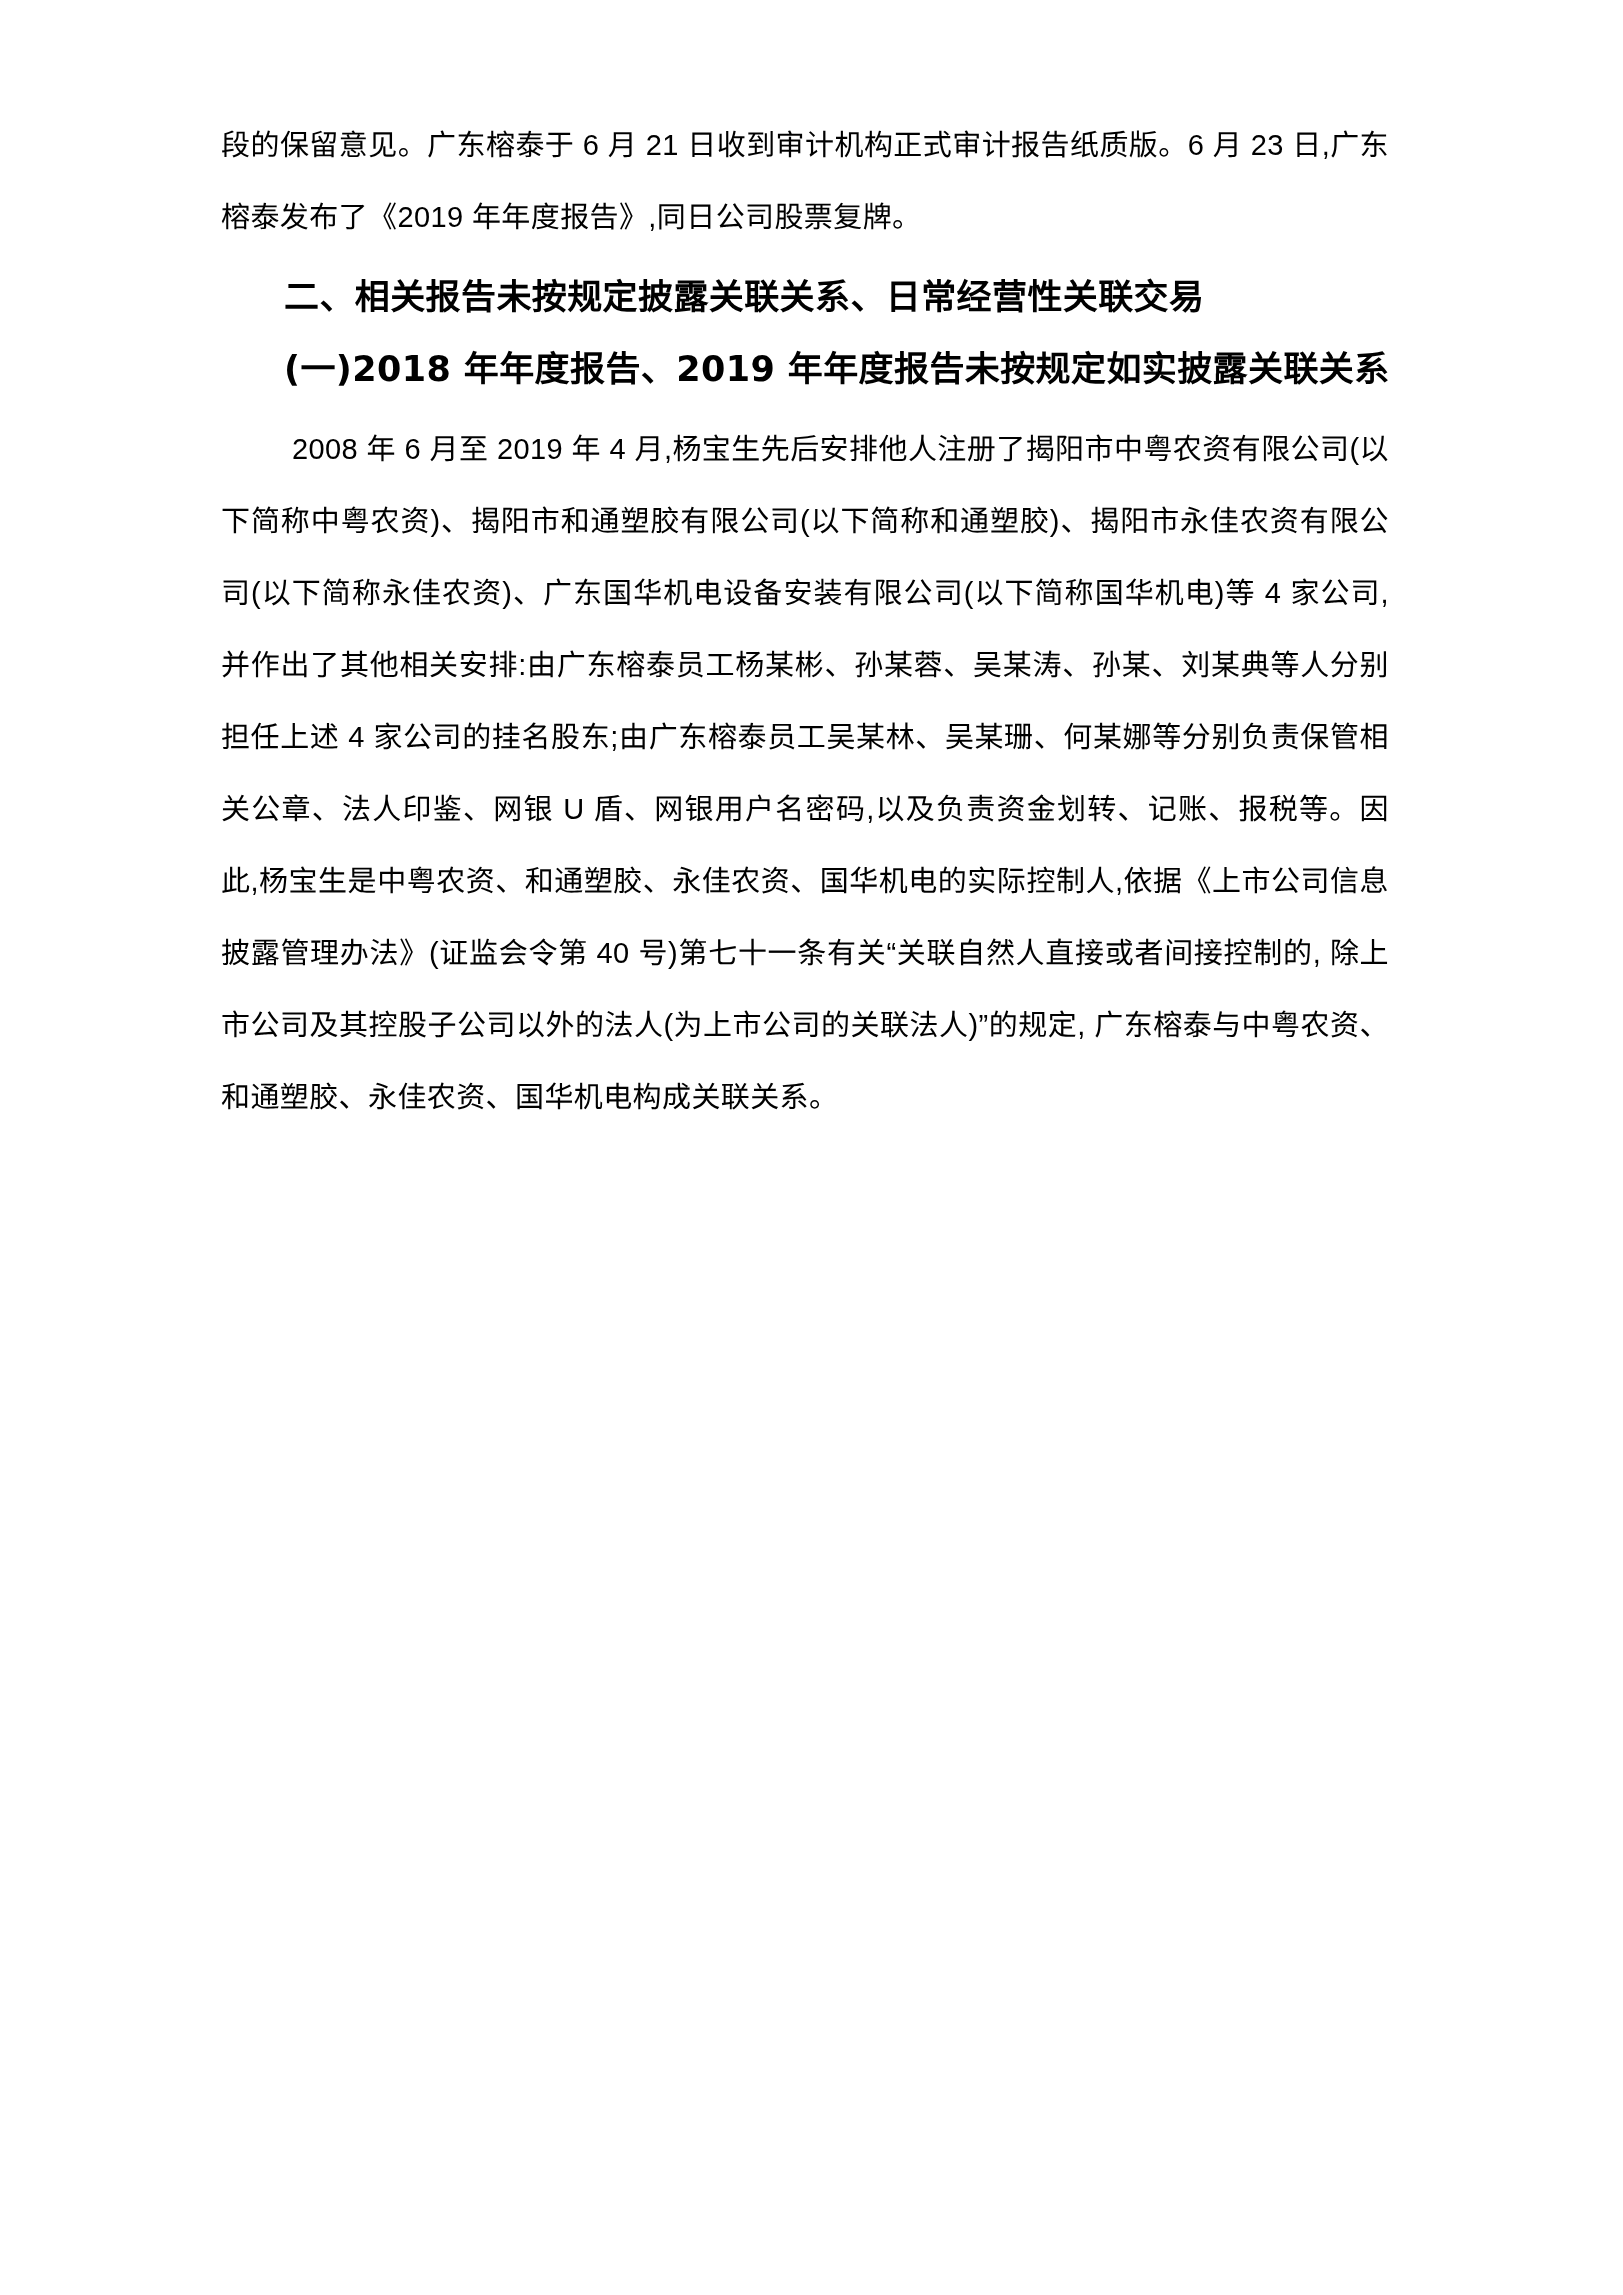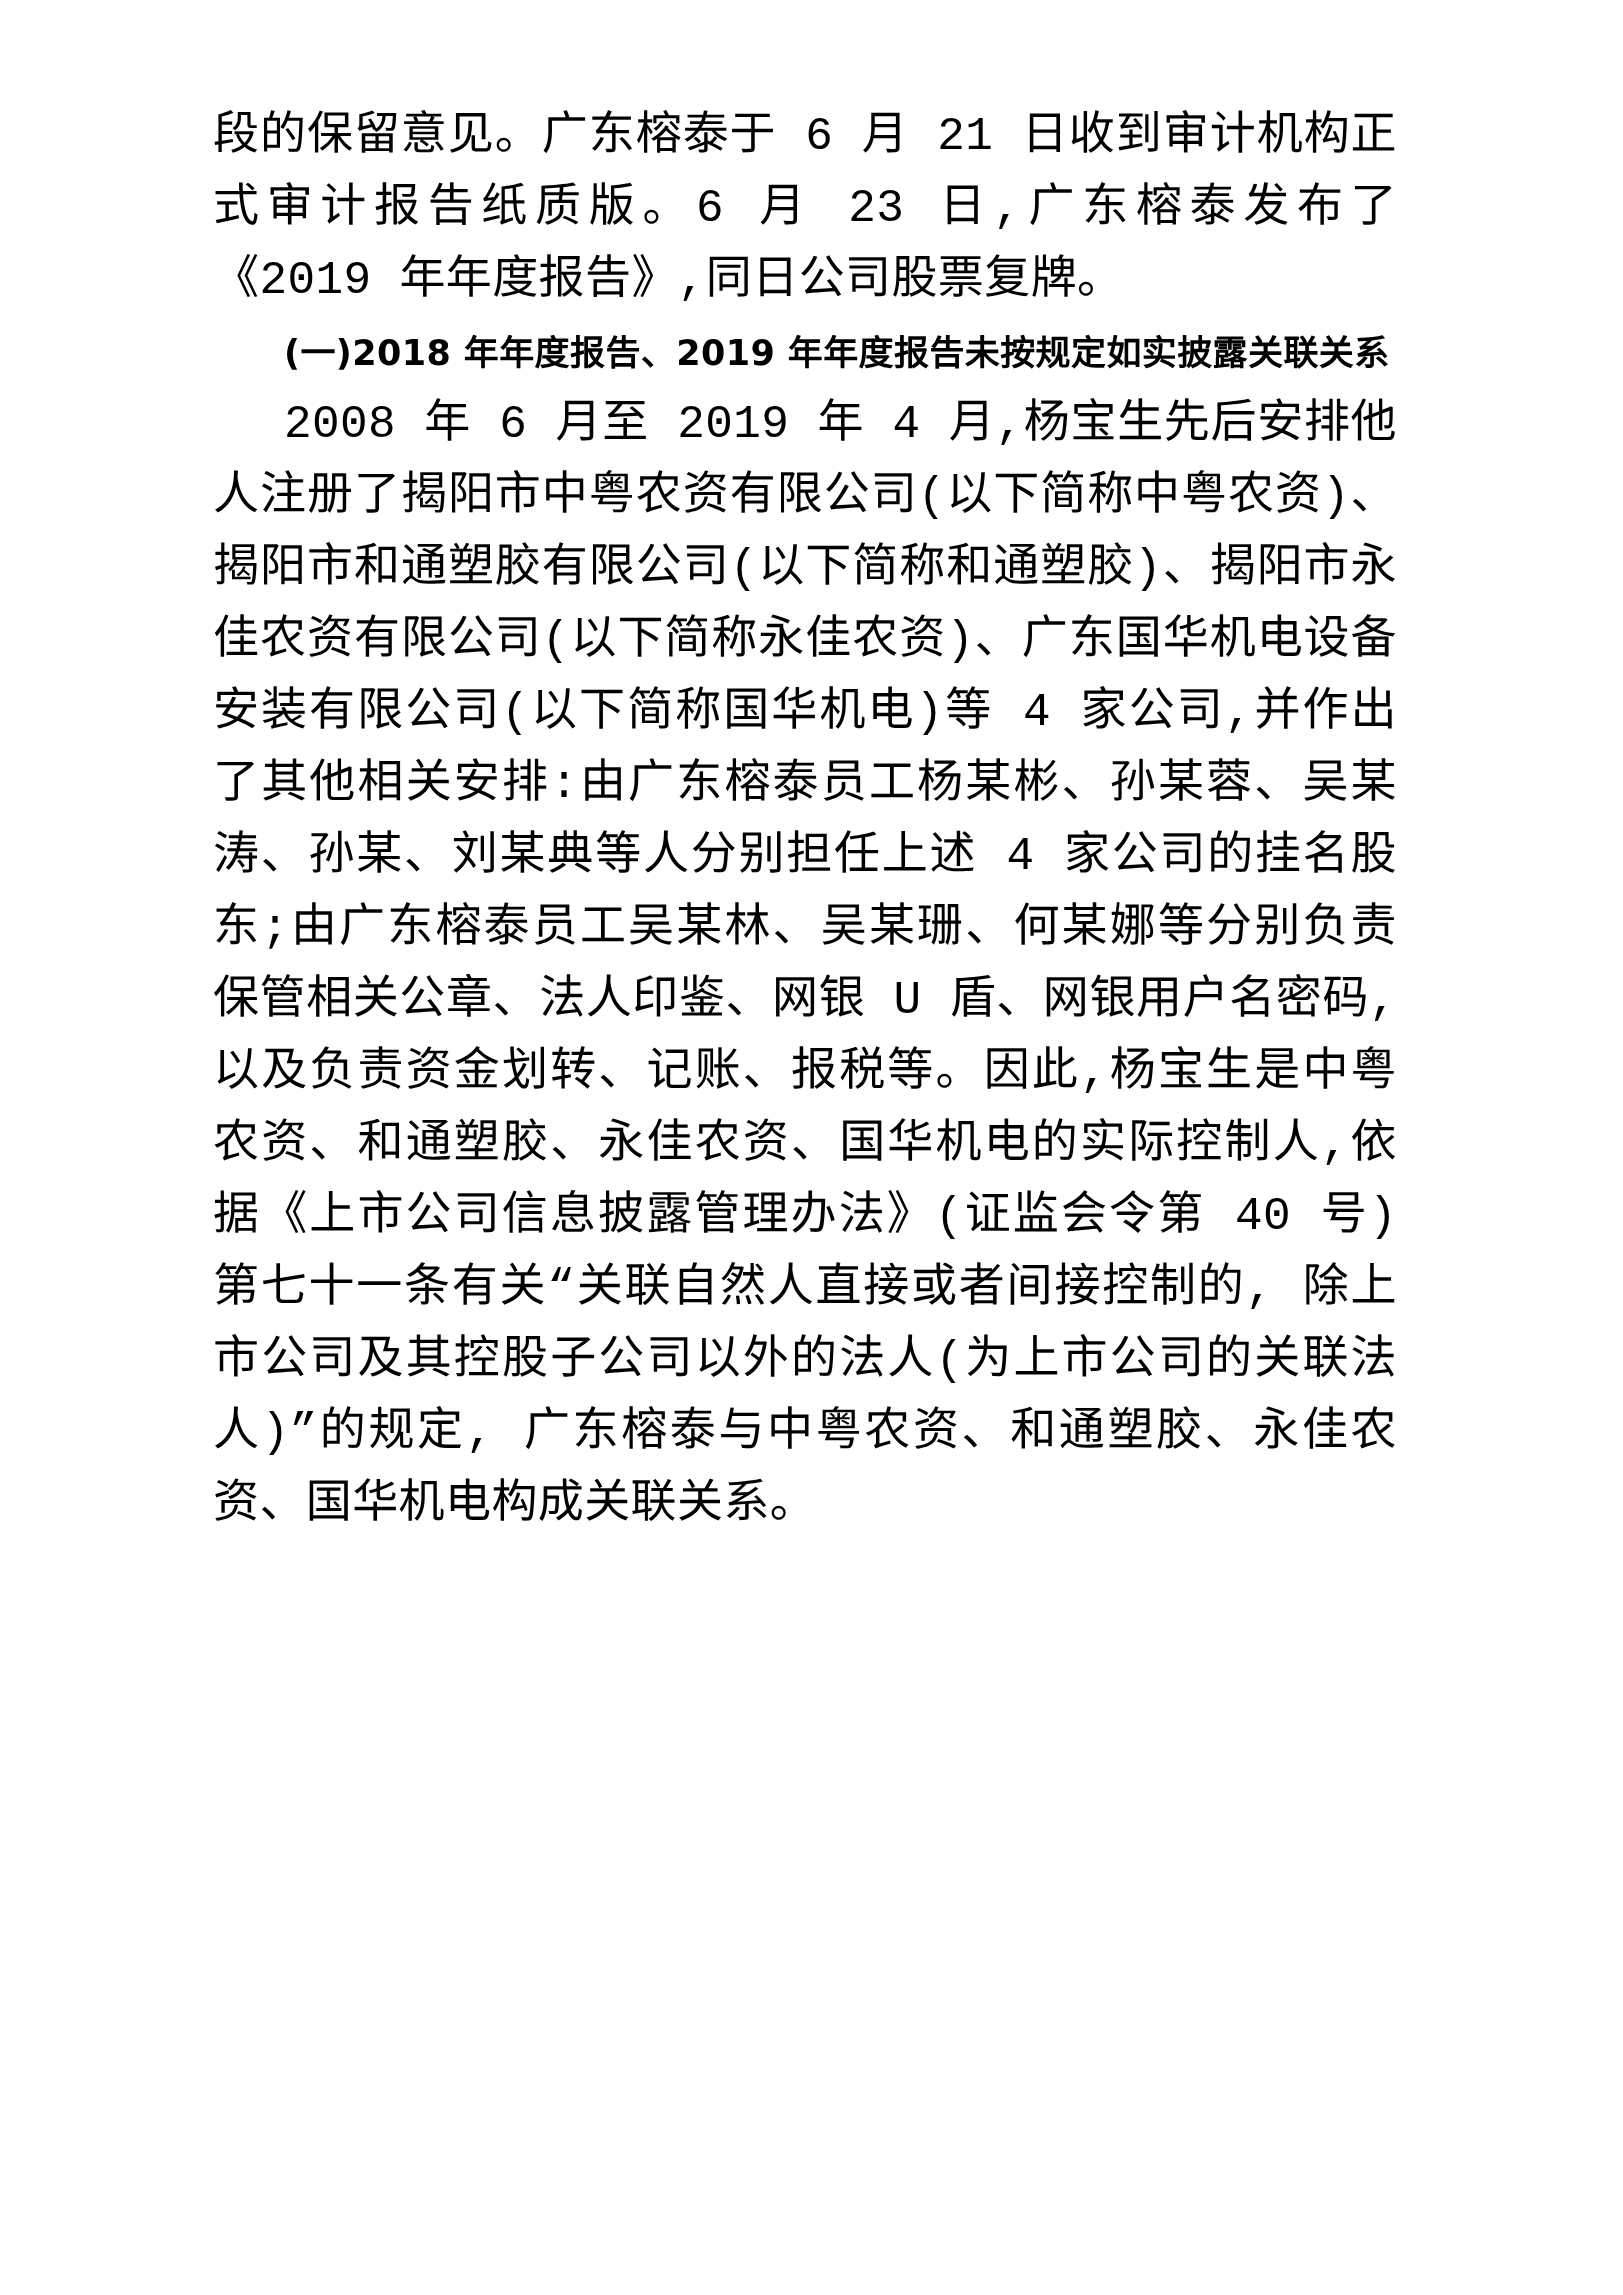--- a/index.html
+++ b/index.html
@@ -21,27 +21,27 @@
     overflow: hidden;
   }
   .content {
     position: absolute;
     left: 213px;
     top: 101px;
     width: 1184px;
   }
   
   .para {
-    font-family: Liberation Mono, monospace;
-    font-size: 46px;
+    font-family: Liberation Sans, sans-serif;
+    font-size: 29px;
     line-height: 72px;
     text-align: justify;
     text-justify: inter-character;
     text-align-last: left;
-    margin: 0;
+    margin: 8px;
     letter-spacing: 0.4px;
     font-weight: 400;
   }
   .para.indent {
     text-indent: 71px;
   }
   
   .heading {
     font-family: "DejaVu Sans", "Liberation Sans", sans-serif;
     font-size: 35px;
@@ -62,20 +62,21 @@
 </style>
 </head>
 <body>
 
 <div class="page">
   <div class="content">
 
     <p class="para">段的保留意见。广东榕泰于 6 月 21 日收到审计机构正式审计报告纸质版。6 月 23 日,广东榕泰发布了《2019 年年度报告》,同日公司股票复牌。</p>
 
 
+    <p class="heading indent">二、相关报告未按规定披露关联关系、日常经营性关联交易</p>
 
     <p class="heading sub">(一)2018 年年度报告、2019 年年度报告未按规定如实披露关联关系</p>
 
     <p class="para indent">2008 年 6 月至 2019 年 4 月,杨宝生先后安排他人注册了揭阳市中粤农资有限公司(以下简称中粤农资)、揭阳市和通塑胶有限公司(以下简称和通塑胶)、揭阳市永佳农资有限公司(以下简称永佳农资)、广东国华机电设备安装有限公司(以下简称国华机电)等 4 家公司,并作出了其他相关安排:由广东榕泰员工杨某彬、孙某蓉、吴某涛、孙某、刘某典等人分别担任上述 4 家公司的挂名股东;由广东榕泰员工吴某林、吴某珊、何某娜等分别负责保管相关公章、法人印鉴、网银 U 盾、网银用户名密码,以及负责资金划转、记账、报税等。因此,杨宝生是中粤农资、和通塑胶、永佳农资、国华机电的实际控制人,依据《上市公司信息披露管理办法》(证监会令第 40 号)第七十一条有关“关联自然人直接或者间接控制的, 除上市公司及其控股子公司以外的法人(为上市公司的关联法人)”的规定, 广东榕泰与中粤农资、和通塑胶、永佳农资、国华机电构成关联关系。</p>
 
 
   </div>
 </div>
 
 

